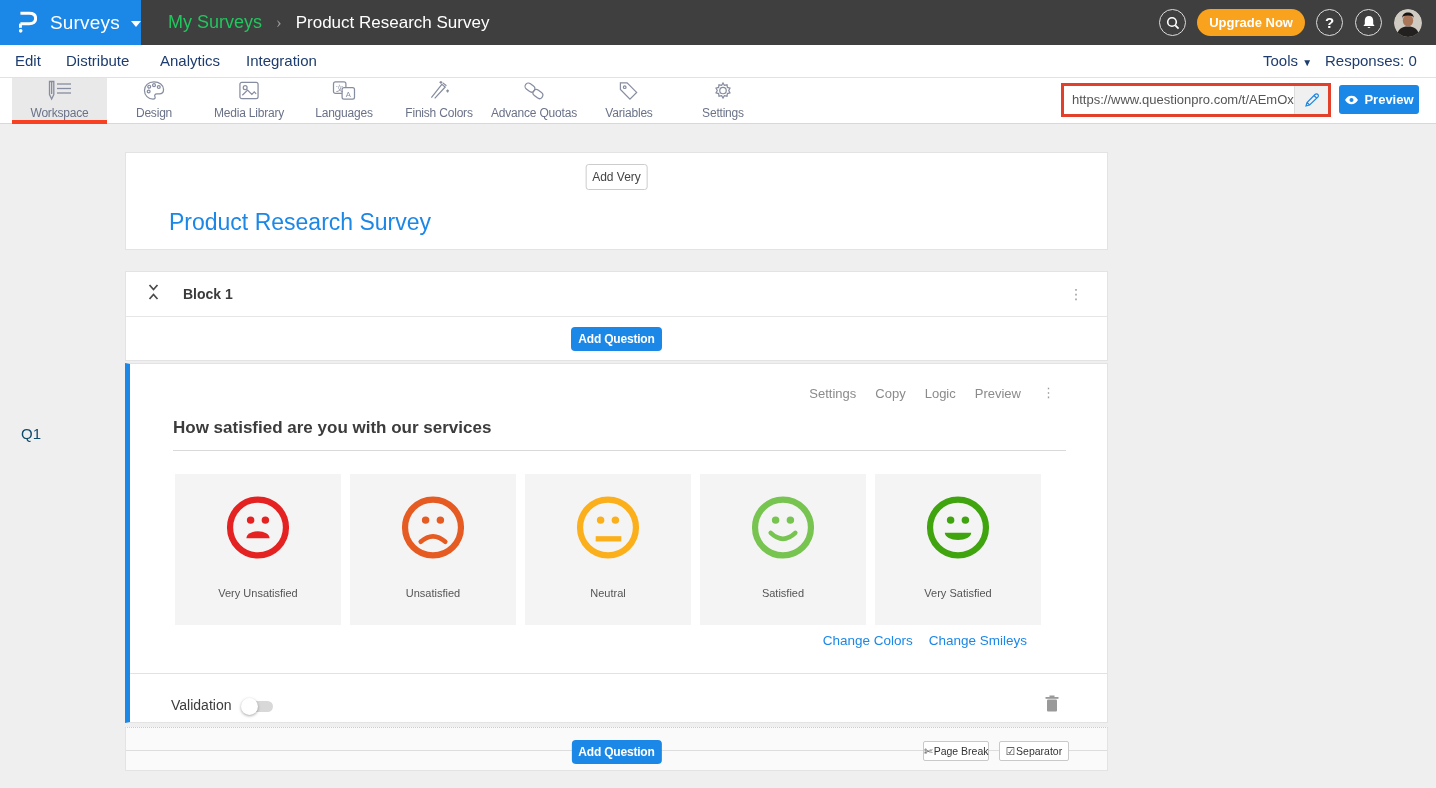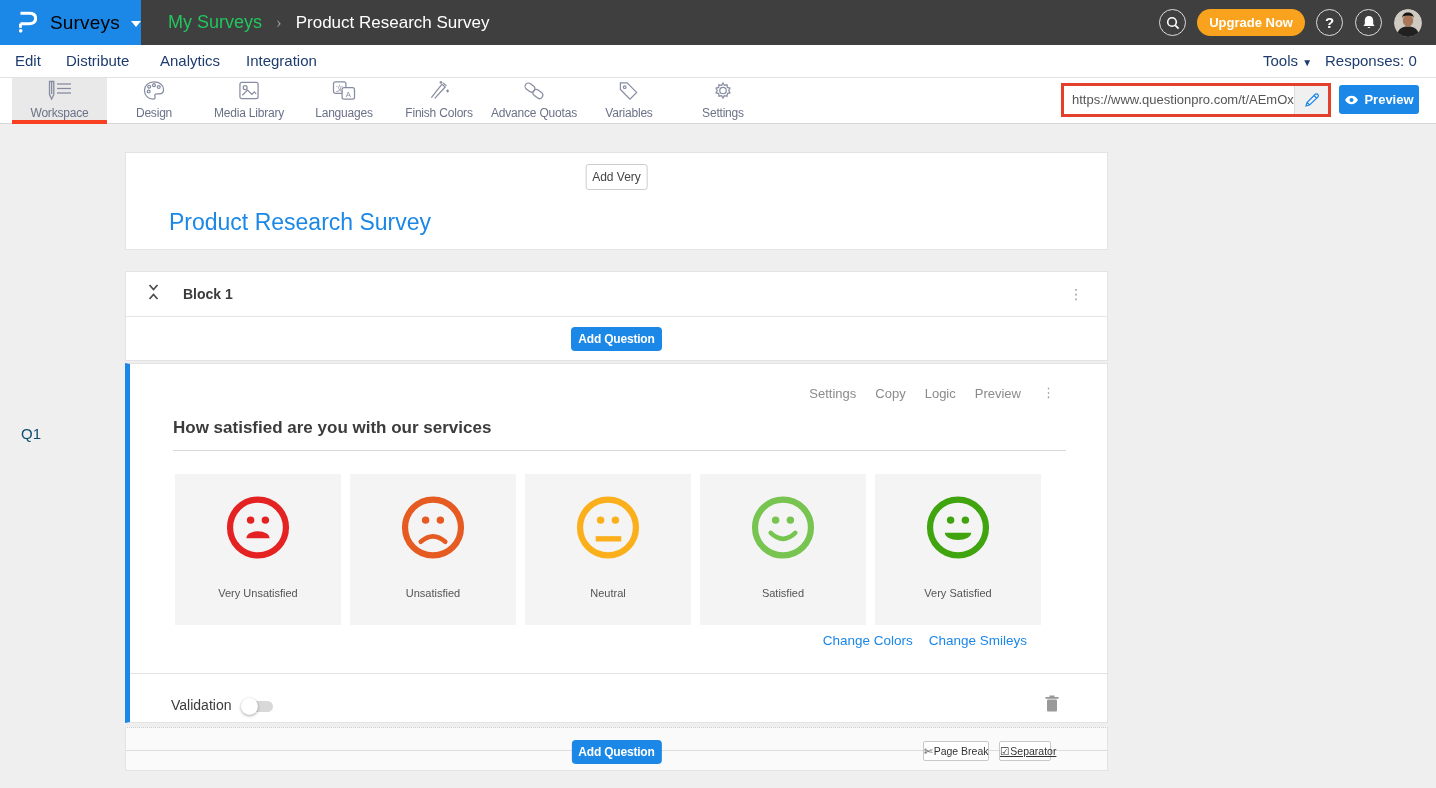--- a/index.html
+++ b/index.html
@@ -2,21 +2,21 @@
 <html><head>
 <meta charset="utf-8">
 <style>
 * { margin:0; padding:0; box-sizing:border-box; }
 html,body { width:1436px; height:788px; overflow:hidden; }
 body { font-family:"Liberation Sans", sans-serif; background:#efefef; position:relative; }
 
 
 .topbar { height:45px; background:#3f3f3f; display:flex; align-items:center; position:relative; }
 .logo-area { width:141px; height:45px; background:#1b87e6; display:flex; align-items:center; padding-left:19px; }
-.logo-area .brand { color:#000000; font-size:19px; margin-left:13px; letter-spacing:.2px; }
+.logo-area .brand { color:#ffffff; font-size:19px; margin-left:13px; letter-spacing:.2px; }
 .logo-area .caret { width:0; height:0; border-left:5px solid transparent; border-right:5px solid transparent; border-top:6px solid #fff; margin-left:11px; margin-top:2px; }
 .crumb { display:flex; align-items:center; margin-left:27px; font-size:18px; }
 .crumb .c1 { color:#22c55e; }
 .crumb .sep { color:#999; margin:0 14px; font-size:17px; font-family:'Liberation Serif',serif; }
 .crumb .c2 { color:#fff; font-size:17px; }
 .top-right { position:absolute; right:14px; top:0; height:45px; display:flex; align-items:center; }
 .circ { width:27px; height:27px; border:1px solid #ddd; border-radius:50%; display:flex; align-items:center; justify-content:center; color:#fff; }
 .upgrade { height:27px; background:#f9a21d; border-radius:14px; color:#fff; font-weight:bold; font-size:13px; display:flex; align-items:center; padding:0 12px; margin:0 11px; }
 .qmark { font-size:15px; font-weight:bold; margin-right:12px; }
 .bellc { margin-right:12px; }
@@ -305,15 +305,15 @@
             <rect x="0.5" y="2" width="13" height="1.8" fill="#999"></rect>
             <rect x="4.5" y="0.5" width="5" height="1.8" fill="#999"></rect>
           </svg></span>
     </div>
   </div>
 
   <div class="col footstrip">
     <div class="footline"></div>
     <span class="addqbtn addq2">Add Question</span>
     <span class="fbtn" style="left:797px; width:66px;">✄ Page Break</span>
-    <span class="fbtn" style="left:873px; width:52px;text-decoration:underline;">☑ Separator</span>
+    <span class="fbtn" style="left:873px; width:70px;">☑ Separator</span>
   </div>
 </div>
 
 </body></html>

